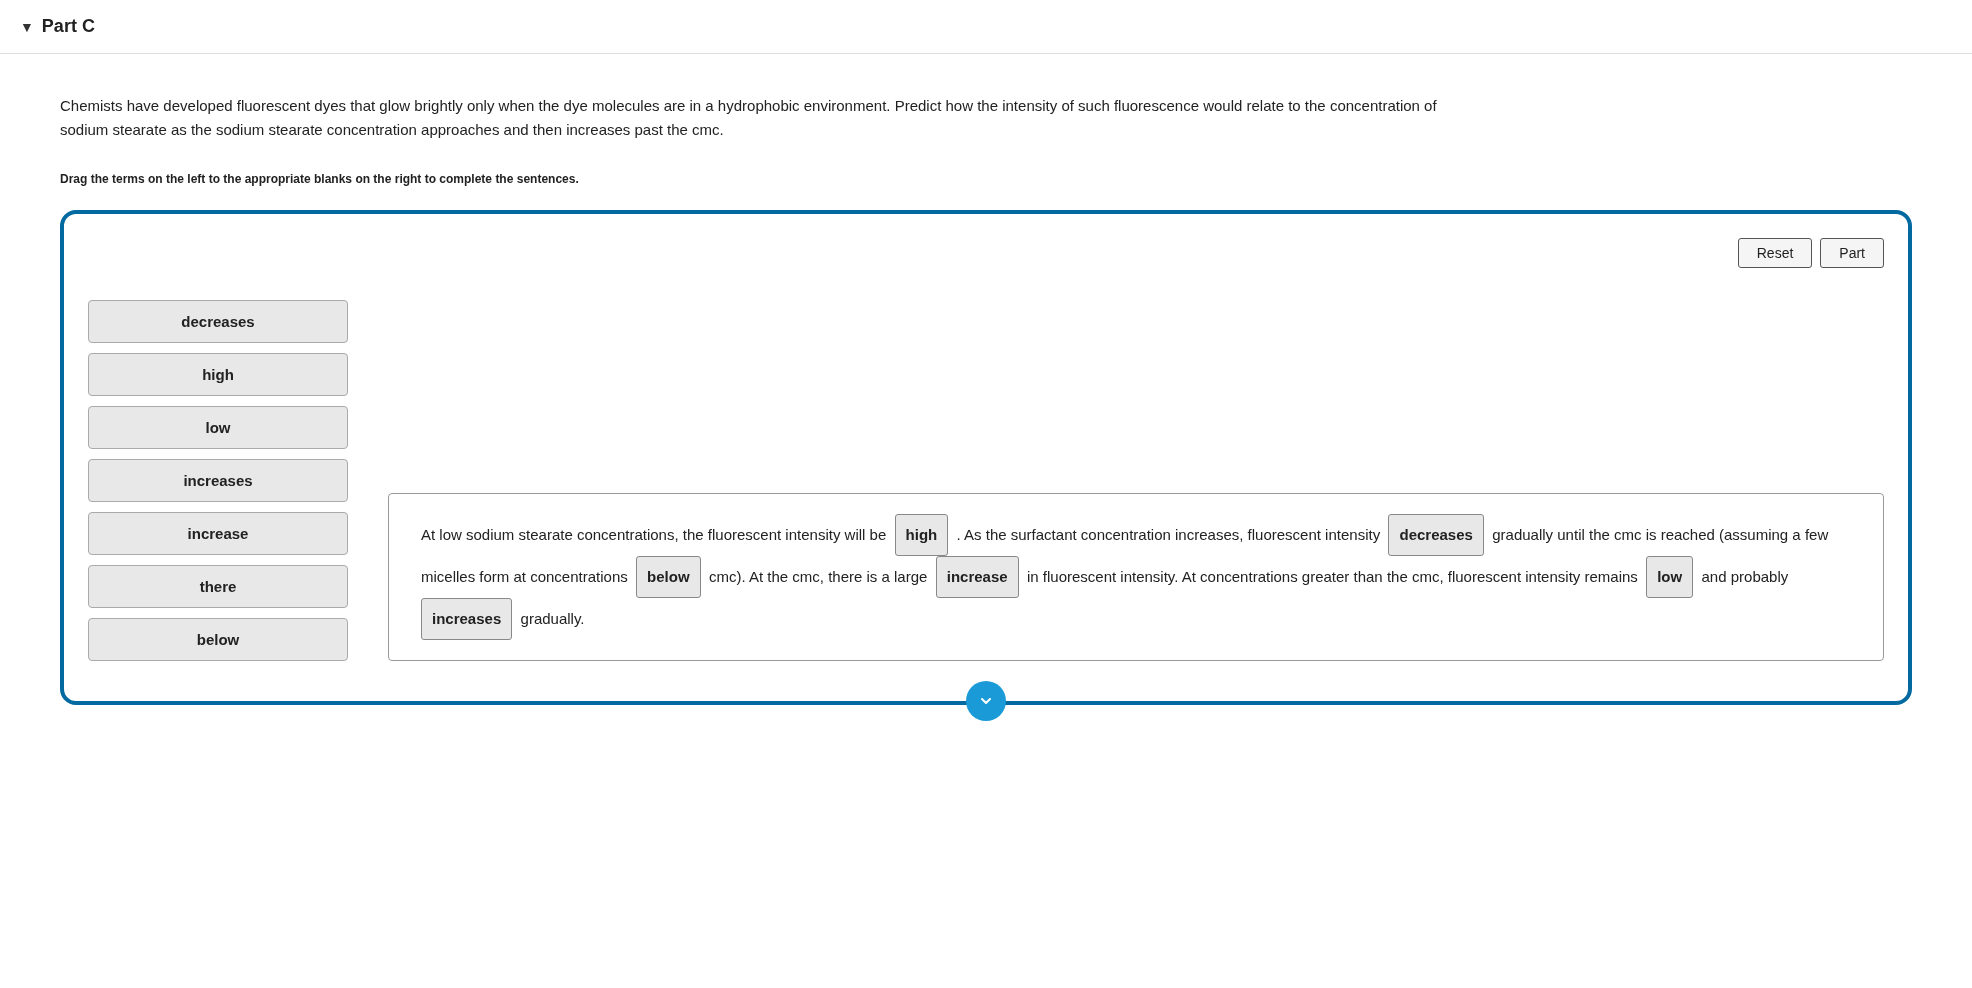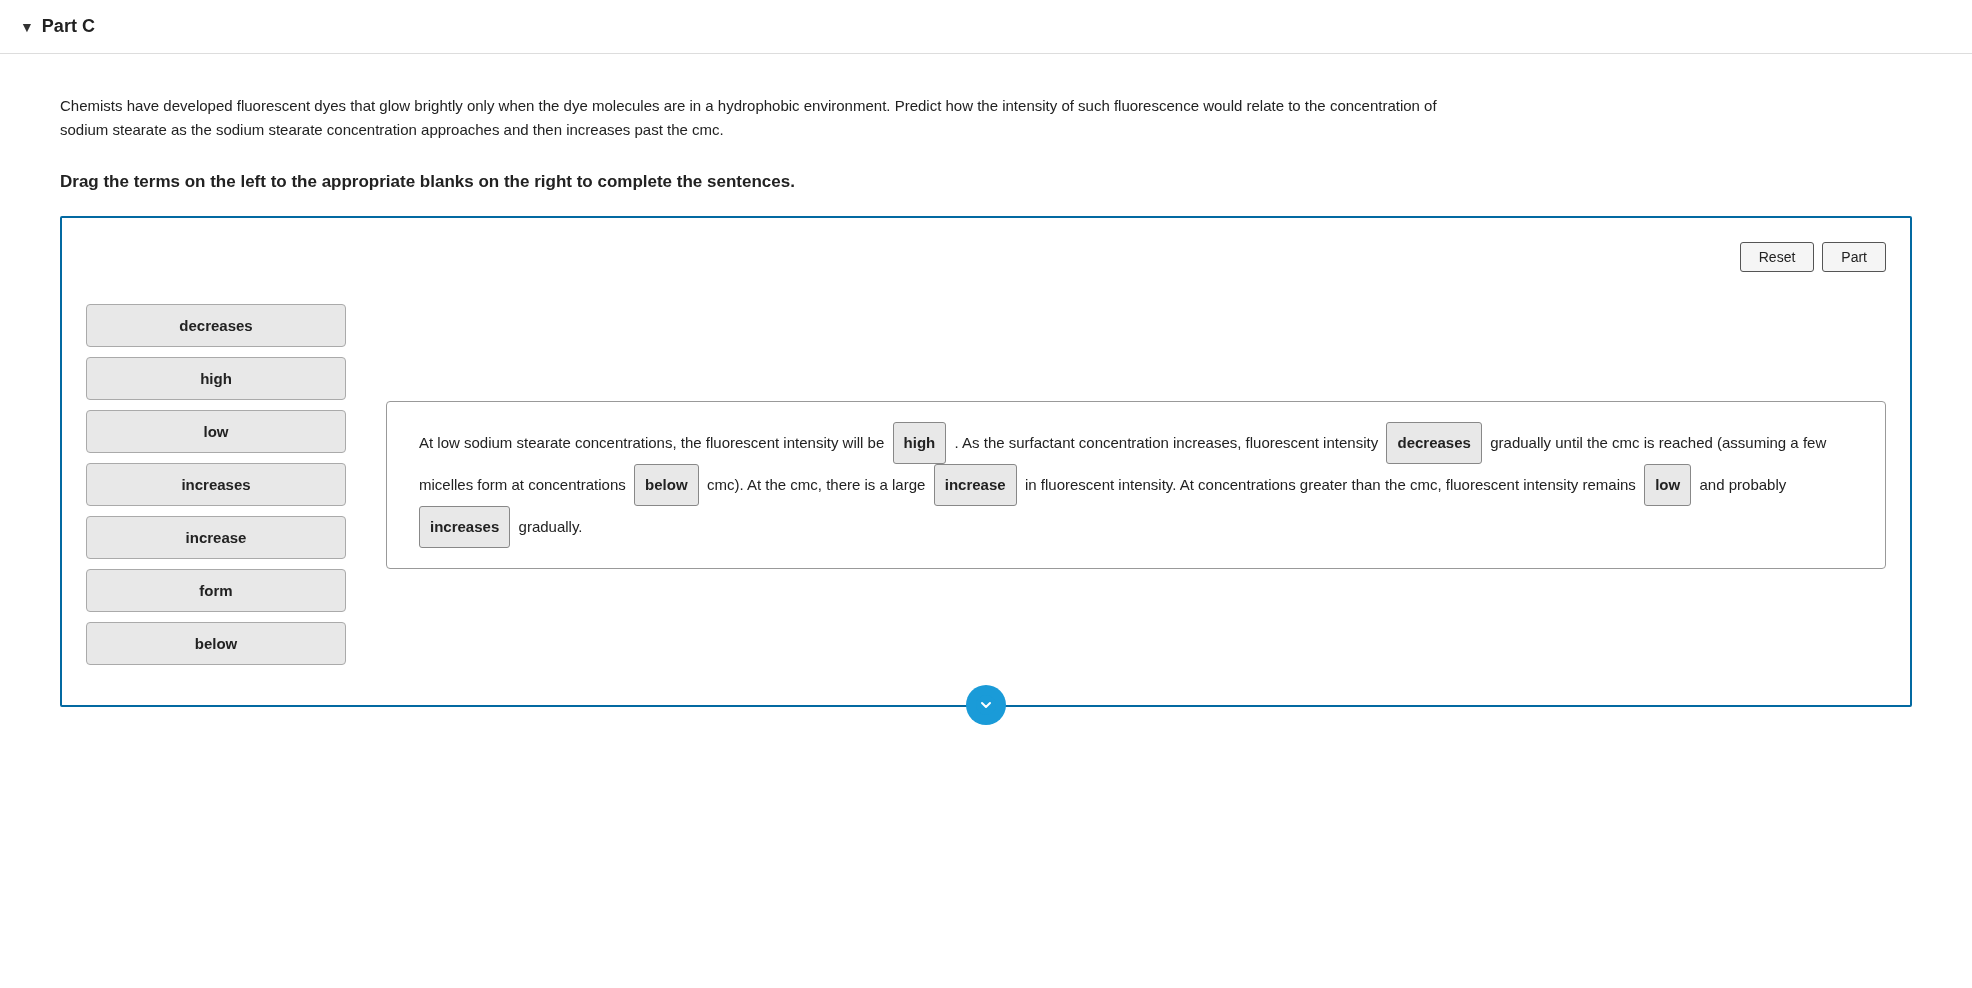--- a/index.html
+++ b/index.html
@@ -50,29 +50,29 @@
 
     .description {
       font-size: 15px;
       line-height: 1.6;
       color: #222;
       margin-bottom: 30px;
       max-width: 1400px;
     }
 
     .instruction {
-      font-size: 17px;
+      font-size: 12px;
       font-weight: bold;
       margin-bottom: 24px;
       color: #222;
     }
 
     .exercise-box {
-      border: 2px solid #0369a1;
-      border-radius: 2px;
+      border: 4px solid #0369a1;
+      border-radius: 16px;
       background: #fff;
       padding: 24px 24px 40px 24px;
       position: relative;
     }
 
     .top-buttons {
       display: flex;
       justify-content: flex-end;
       gap: 8px;
       margin-bottom: 32px;
@@ -84,21 +84,21 @@
       padding: 6px 18px;
       font-size: 14px;
       cursor: pointer;
       border-radius: 3px;
       color: #222;
     }
 
     .exercise-inner {
       display: flex;
       gap: 40px;
-      align-items: center;
+      align-items: flex-end;
     }
 
     .terms-column {
       display: flex;
       flex-direction: column;
       gap: 10px;
       min-width: 260px;
     }
 
     .term-box {
@@ -178,21 +178,21 @@
 
       <div class="exercise-inner">
 
         <div class="terms-column">
 
         <div class="term-box">decreases</div>
             <div class="term-box">high</div>
             <div class="term-box">low</div>
             <div class="term-box">increases</div>
             <div class="term-box">increase</div>
-            <div class="term-box">form</div>
+            <div class="term-box">there</div>
             <div class="term-box">below</div>
           </div>
 
         <div class="sentences-box">
           <span>At low sodium stearate concentrations, the fluorescent intensity will be</span>
           &nbsp;<span class="filled-blank">high</span>&nbsp;
           <span>. As the surfactant concentration increases, fluorescent intensity</span>
           &nbsp;<span class="filled-blank">decreases</span>&nbsp;
           <span>gradually until the cmc is reached (assuming a few micelles form at concentrations</span>
           &nbsp;<span class="filled-blank">below</span>&nbsp;

